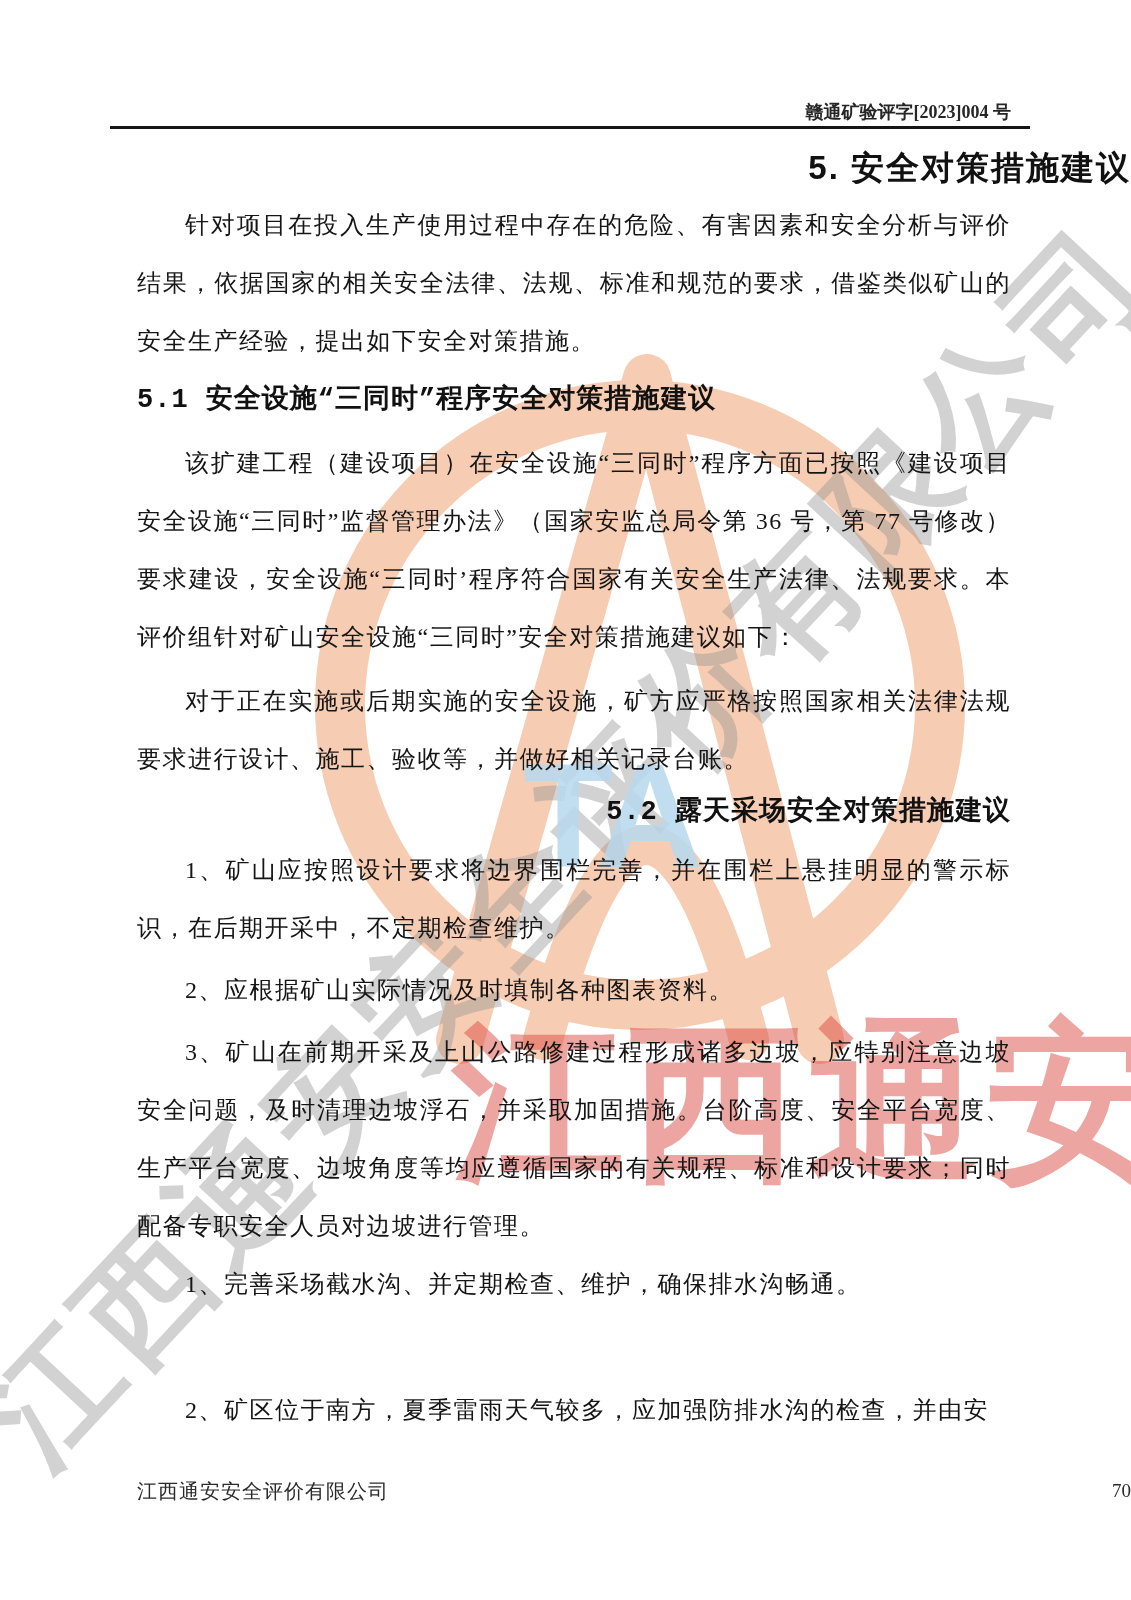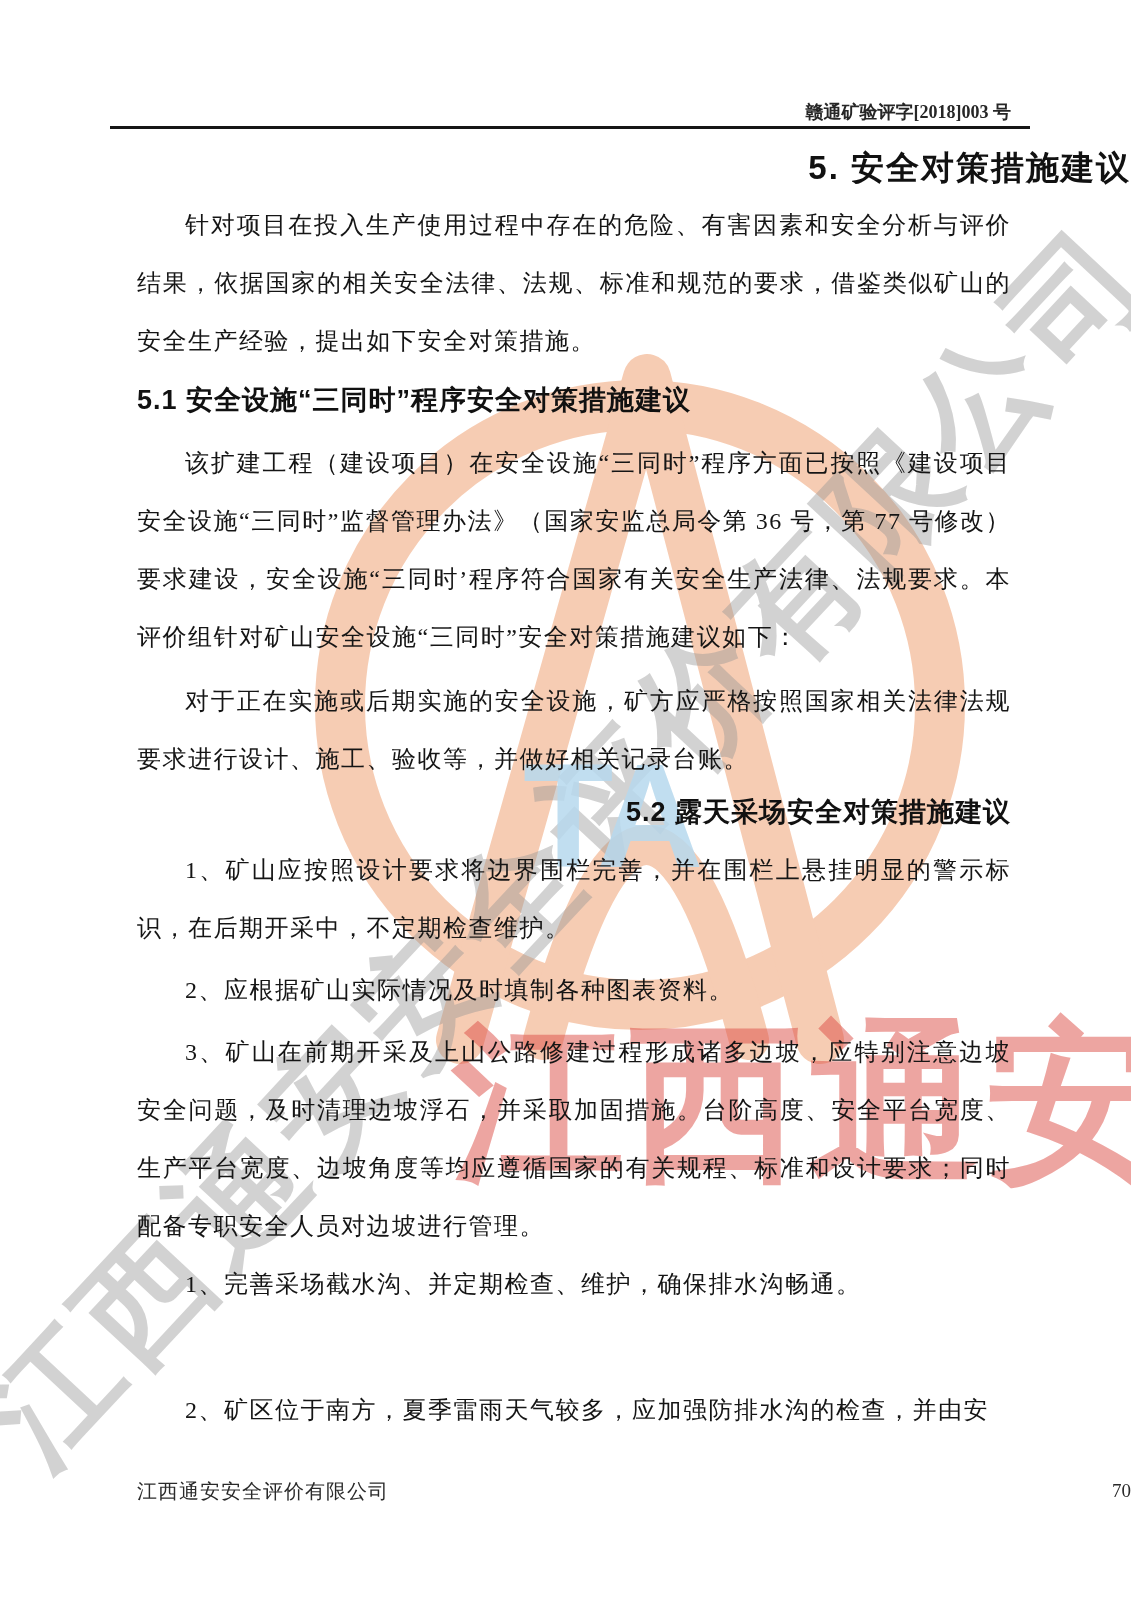--- a/index.html
+++ b/index.html
@@ -58,21 +58,21 @@
     font-size:33px;font-weight:bold;color:#111;
     letter-spacing:2px;
   }
   .p{
     position:absolute;left:137px;width:874px;
     font-size:24px;line-height:58px;letter-spacing:1.5px;
     text-align:justify;text-indent:2em;color:#151515;
   }
   .h2{
     position:absolute;left:137px;width:874px;
-    font-family:Liberation Sans, sans-serif;
+    font-family:Liberation Mono, monospace;
     font-size:27px;font-weight:bold;line-height:40px;color:#111;
     letter-spacing:1px;
   }
   .p-intro{top:196px;}
   .h-51{top:380px;}
   .p-51a{top:434px;}
   .p-51b{top:672px;}
   .h-52{top:792px;text-align:right;}
   .p-52a{top:841px;}
   .p-52b{top:961px;}
@@ -100,21 +100,21 @@
       <path d="M 205 720 L 392 58 L 565 720" fill="none" stroke="currentColor" stroke-width="48" stroke-linecap="round" stroke-linejoin="round"></path>
       <path d="M 288 720 Q 392 330 494 720" fill="none" stroke="currentColor" stroke-width="40" stroke-linecap="round"></path>
     </svg>
   </div>
   <div class="wm wm-diag">江西通安安全评价有限公司</div>
   <div class="wm wm-ta">TA</div>
   <div class="wm wm-red">江西通安</div>
 
   <div class="doc">
 
-    <div class="hdr2">赣通矿验评字[2018]003 号</div>
+    <div class="hdr2">赣通矿验评字[2023]004 号</div>
     <div class="hdr-rule"></div>
 
     <div class="chapter-title">5. 安全对策措施建议</div>
 
     <div class="p p-intro">针对项目在投入生产使用过程中存在的危险、有害因素和安全分析与评价结果，依据国家的相关安全法律、法规、标准和规范的要求，借鉴类似矿山的安全生产经验，提出如下安全对策措施。</div>
 
     <div class="h2 h-51">5.1 安全设施“三同时”程序安全对策措施建议</div>
     <div class="p p-51a">该扩建工程（建设项目）在安全设施“三同时”程序方面已按照《建设项目安全设施“三同时”监督管理办法》（国家安监总局令第 36 号，第 77 号修改）要求建设，安全设施“三同时’程序符合国家有关安全生产法律、法规要求。本评价组针对矿山安全设施“三同时”安全对策措施建议如下：</div>
     <div class="p p-51b">对于正在实施或后期实施的安全设施，矿方应严格按照国家相关法律法规要求进行设计、施工、验收等，并做好相关记录台账。</div>
 

